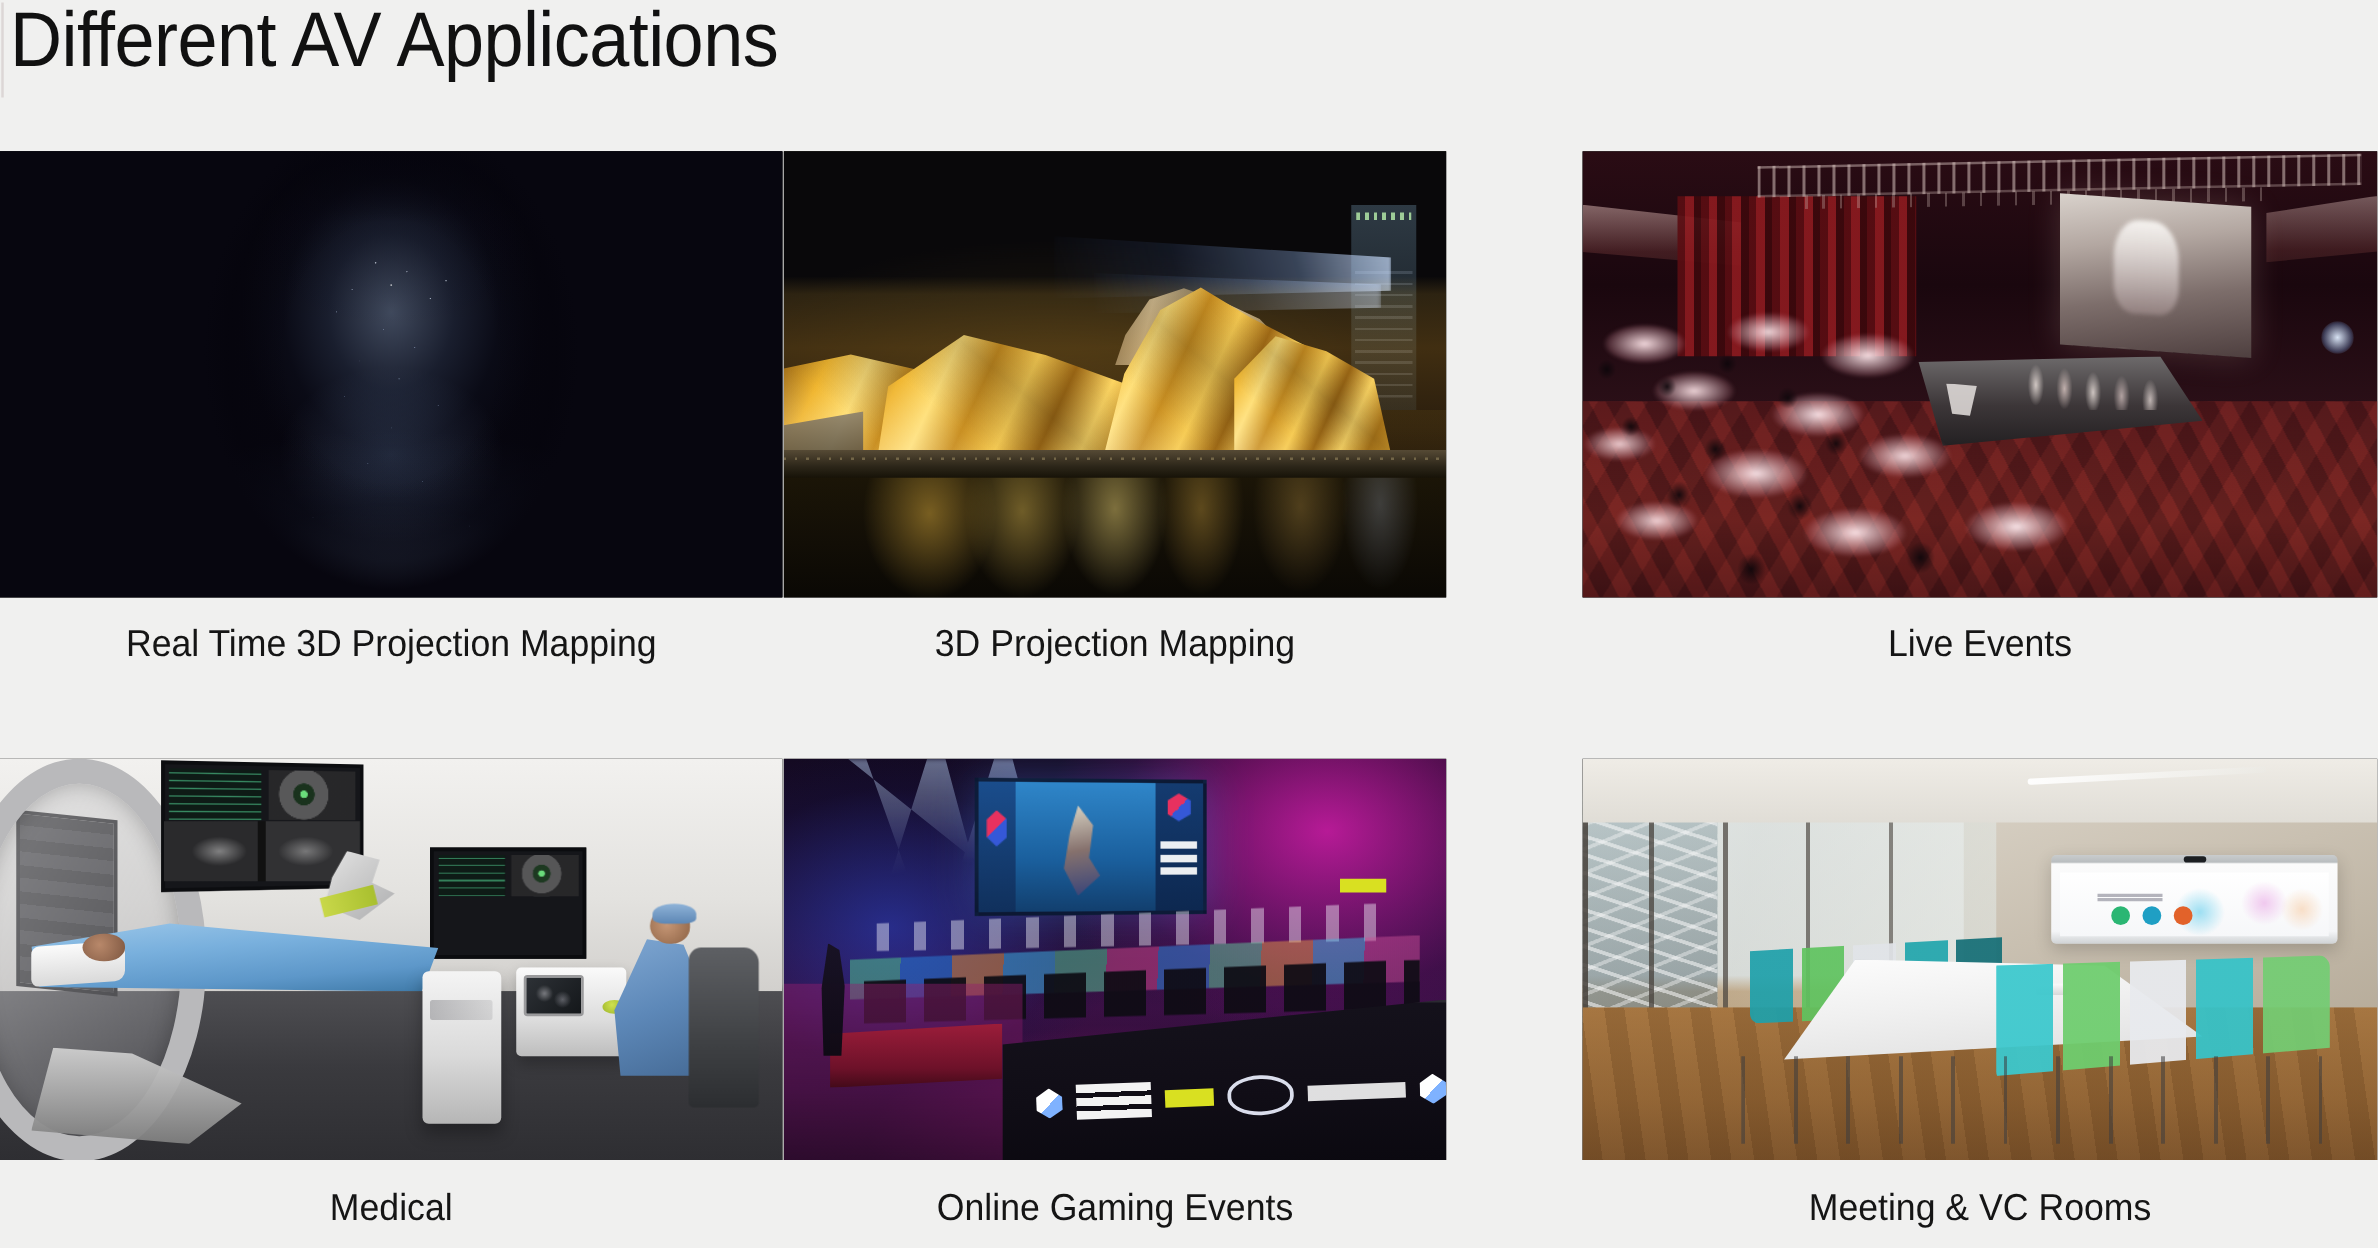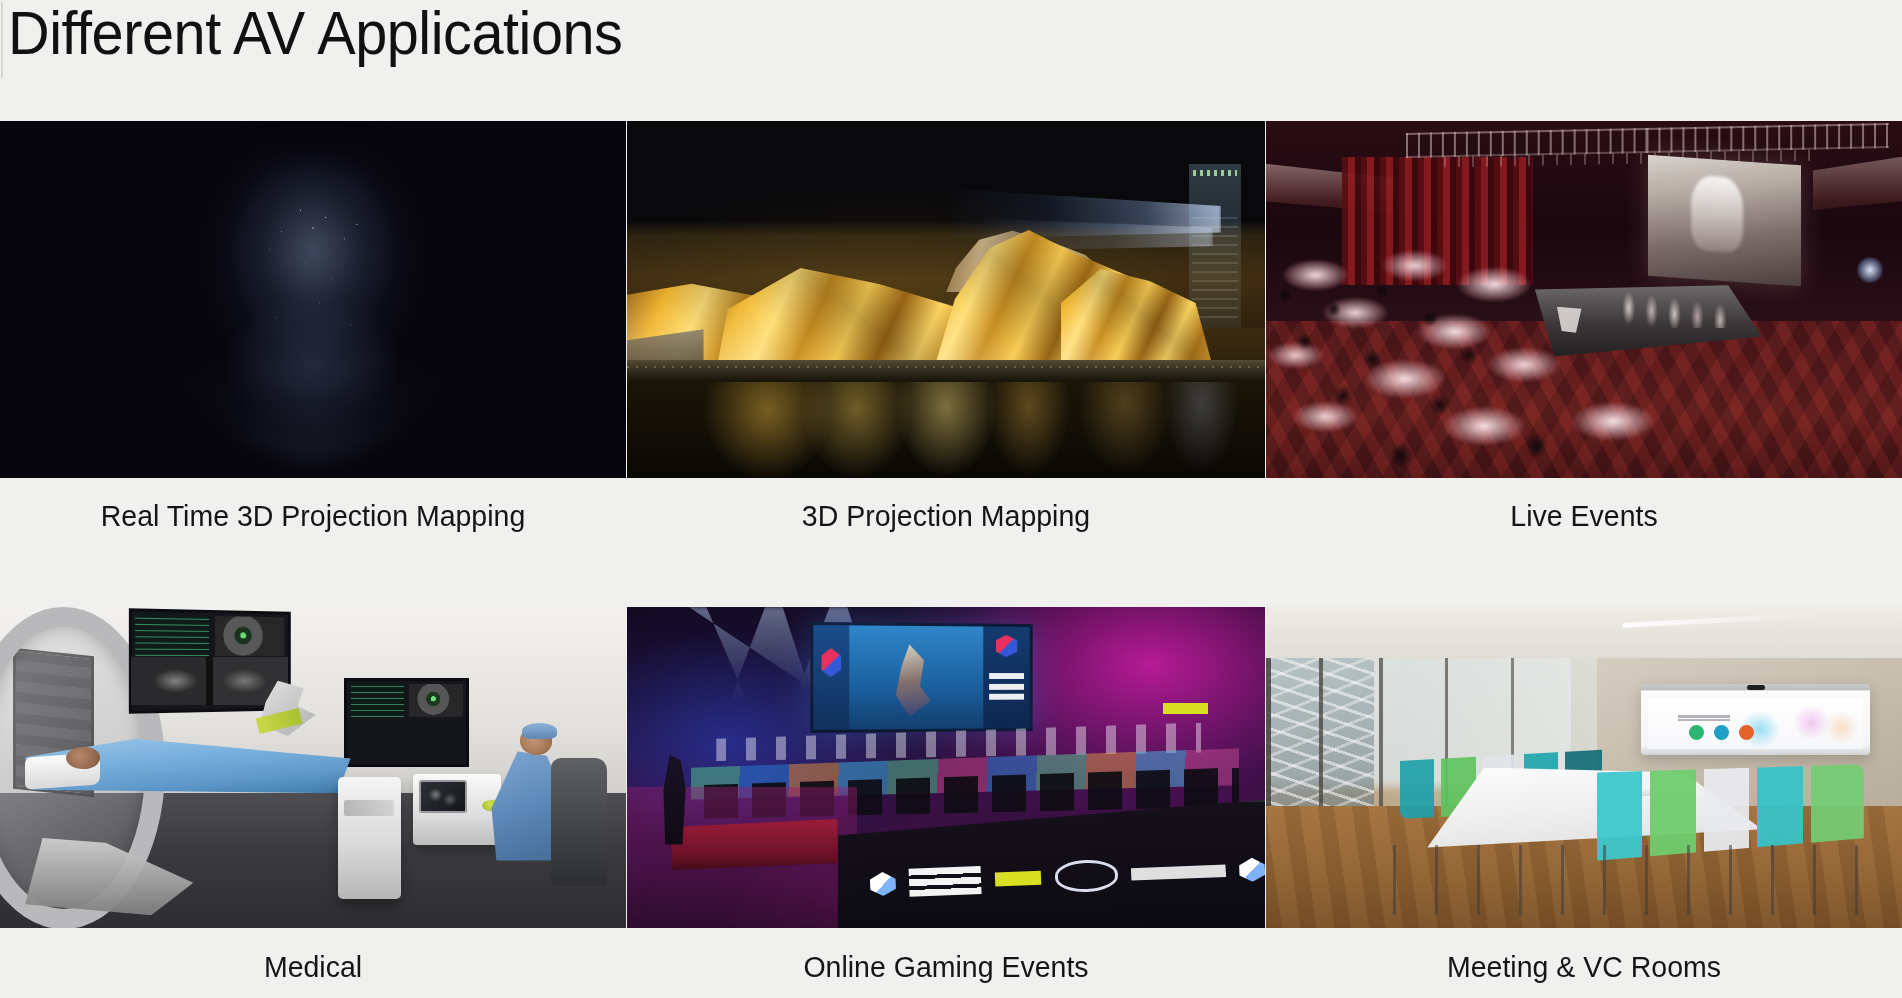--- a/index.html
+++ b/index.html
@@ -55,21 +55,21 @@
     width: 1902px;
   }
   .row-1 { top: 121px; }
   .row-2 { top: 607px; }
 
   .card {
     position: absolute;
     top: 0;
   }
   .card-c1 { left: 0px;    width: 626px; }
-  .card-c2 { left: 627px;  width: 638px; }
+  .card-c2 { left: 627px;  width: 530px; }
   .card-c3 { left: 1266px; width: 636px; }
 
   .thumb {
     position: relative;
     width: 100%;
     height: 357px;
     overflow: hidden;
     background: #000;
   }
   .row-2 .thumb { height: 321px; }

